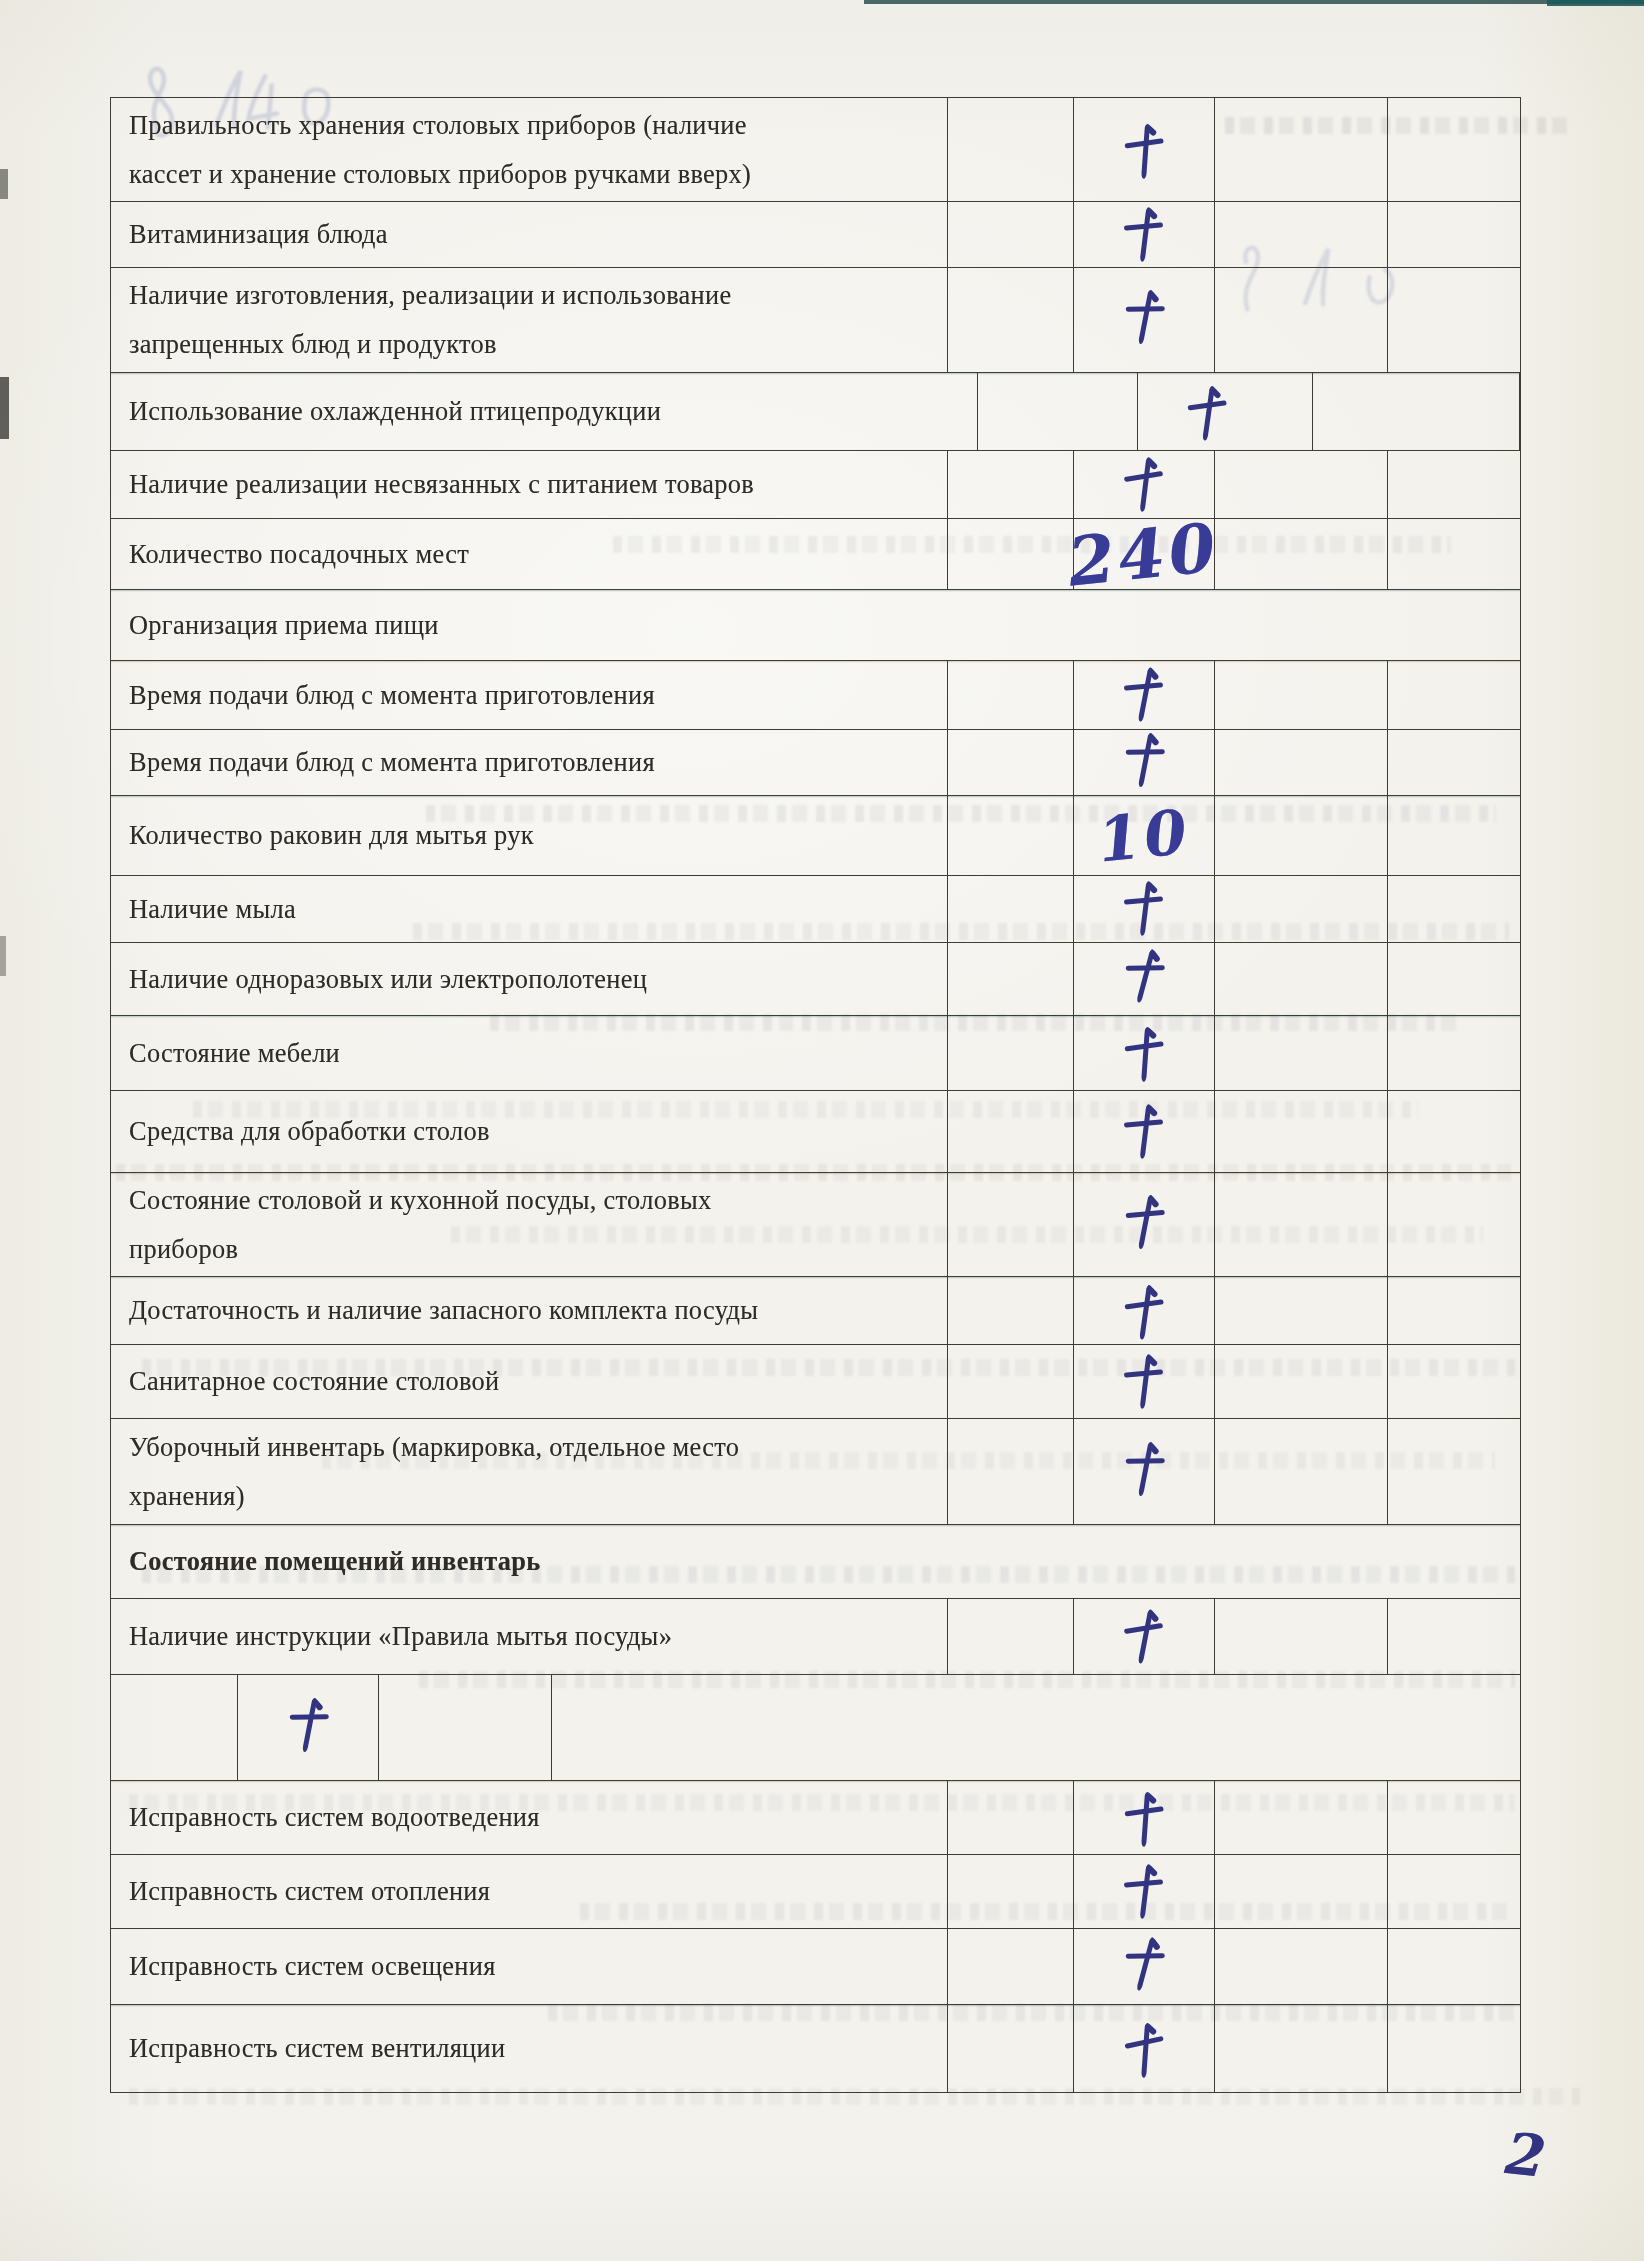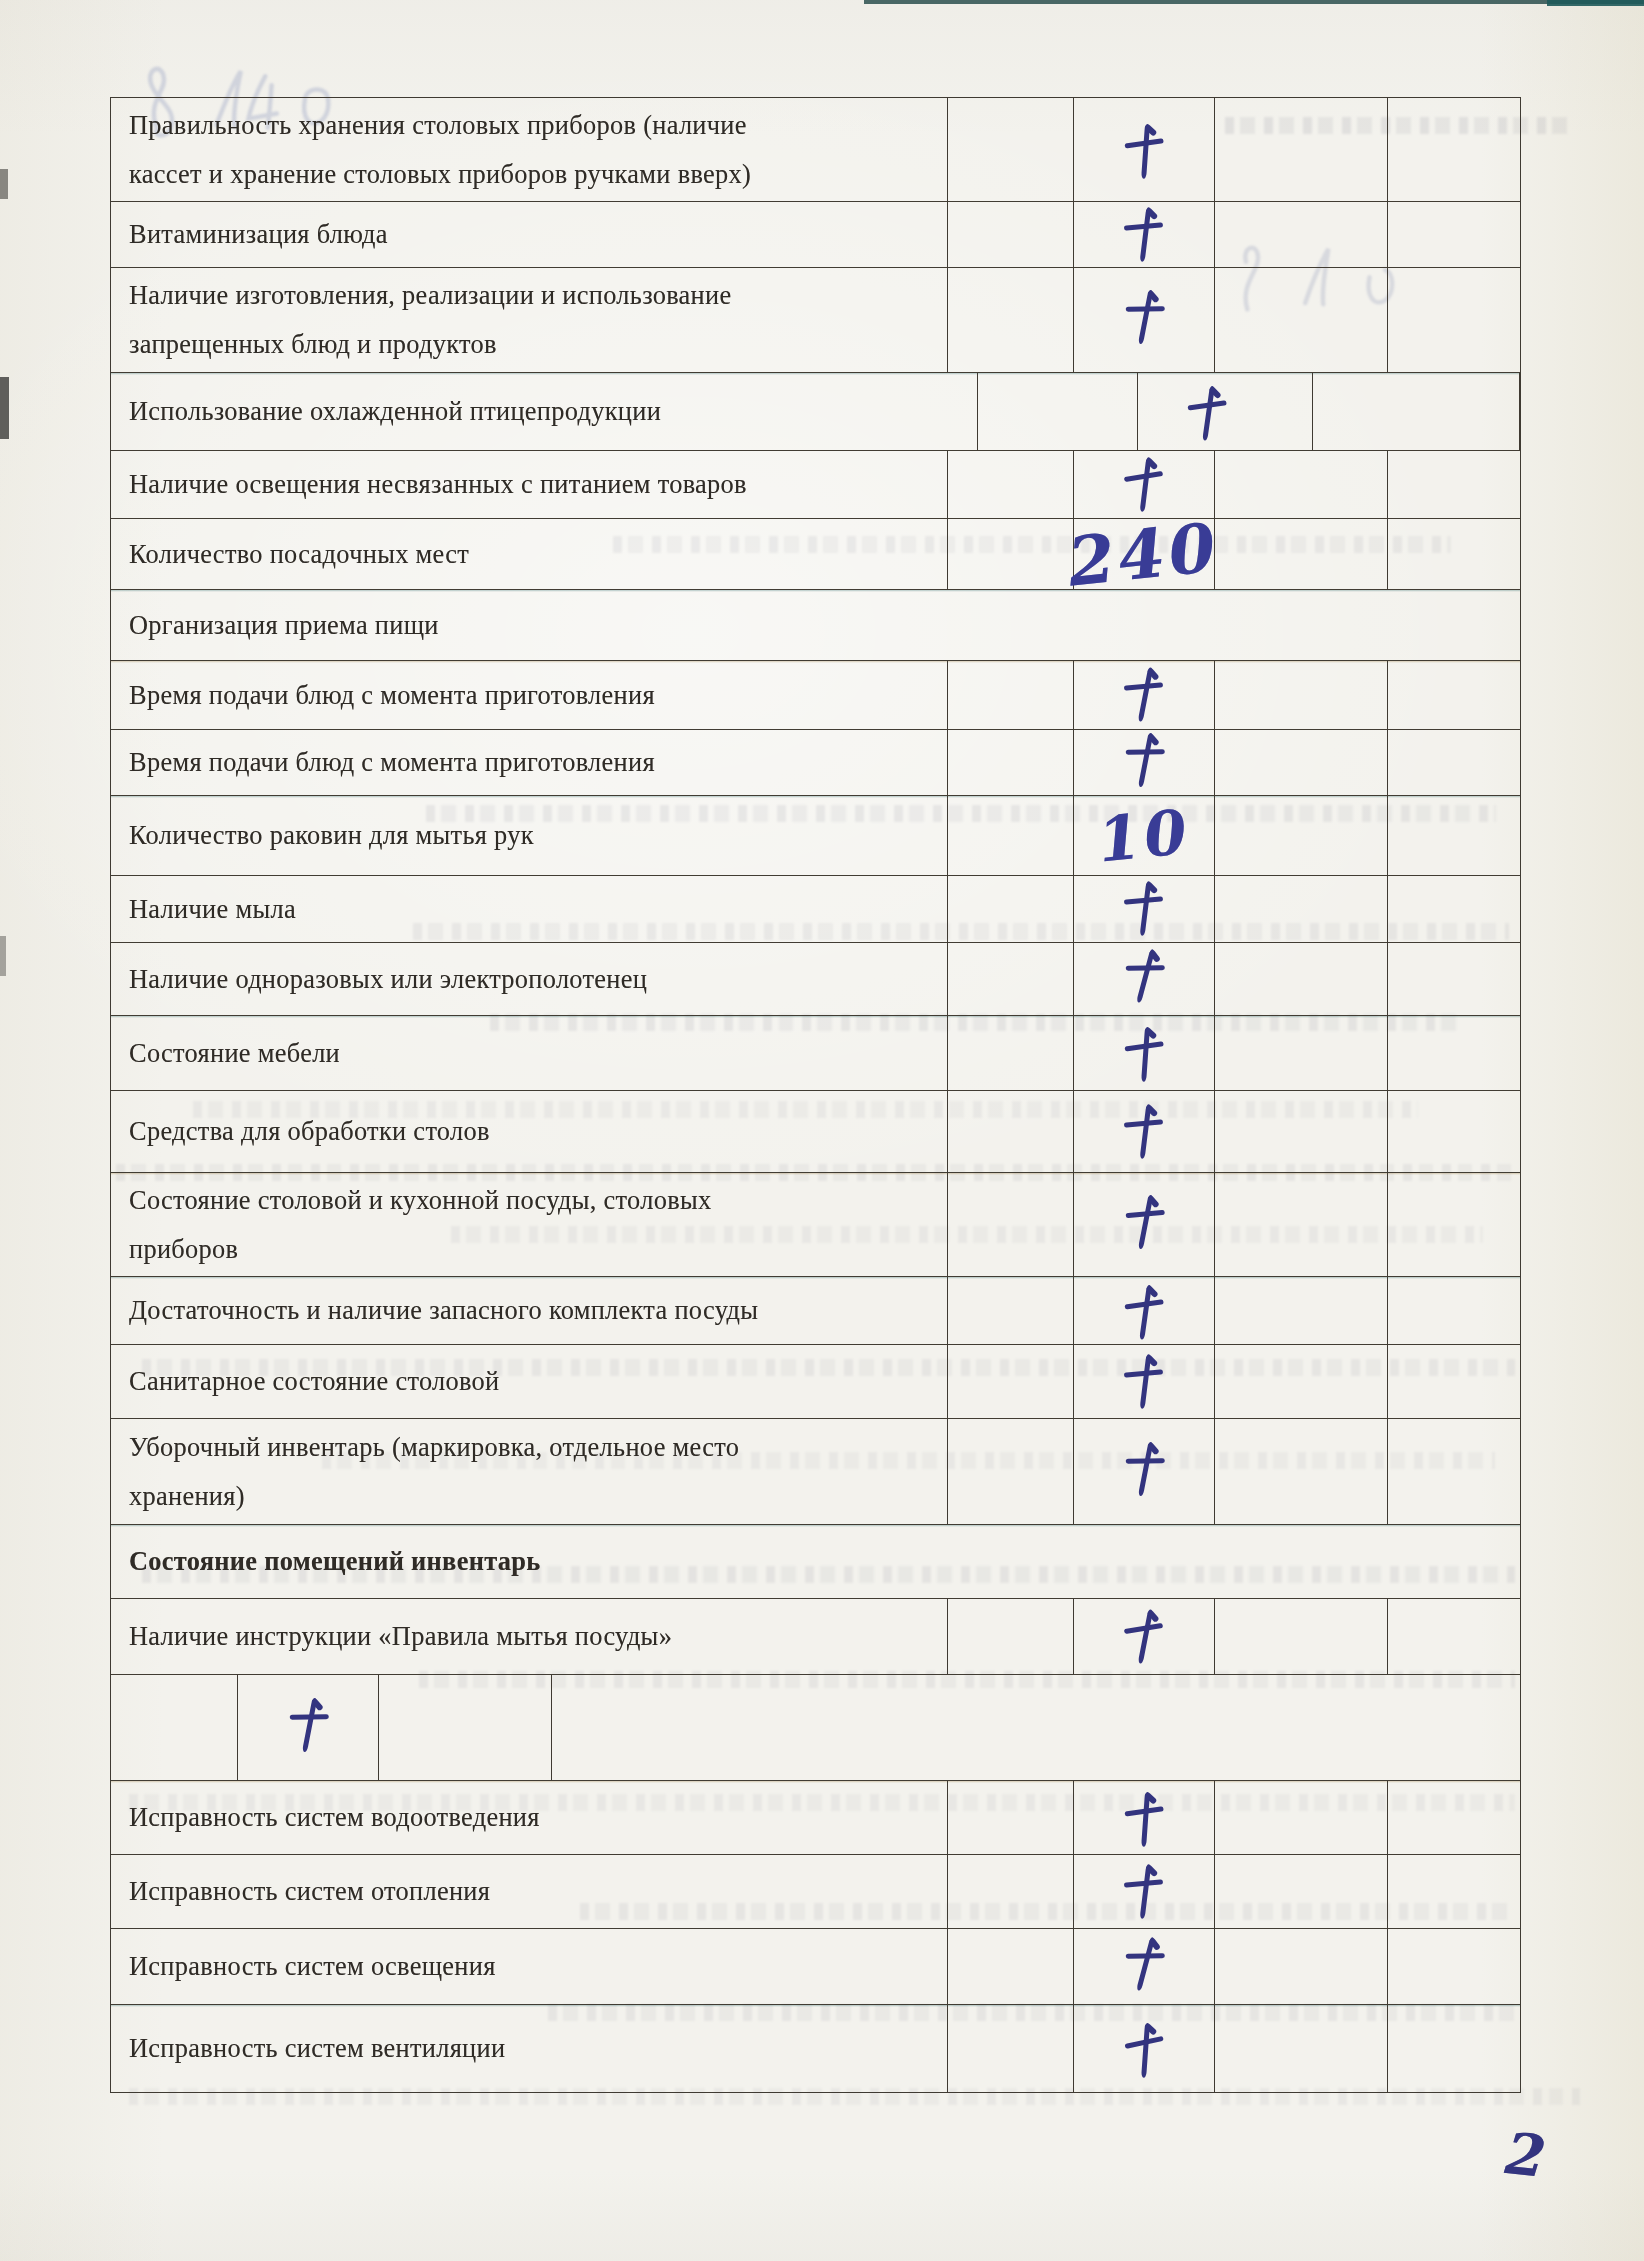--- a/index.html
+++ b/index.html
@@ -186,21 +186,21 @@
         <span class="mark-check">
           <span class="v"></span>
           <span class="h"></span>
         </span>
       </div>
       <div class="cell c4"></div>
       <div class="cell c5"></div>
     </div>
     <div class="row" style="height: 67px;">
       <div class="cell label">
-        <span class="label-text">Наличие освещения несвязанных с питанием товаров</span>
+        <span class="label-text">Наличие реализации несвязанных с питанием товаров</span>
       </div>
       <div class="cell c2"></div>
       <div class="cell c3">
         <span class="mark-check">
           <span class="v"></span>
           <span class="h"></span>
         </span>
       </div>
       <div class="cell c4"></div>
       <div class="cell c5"></div>

